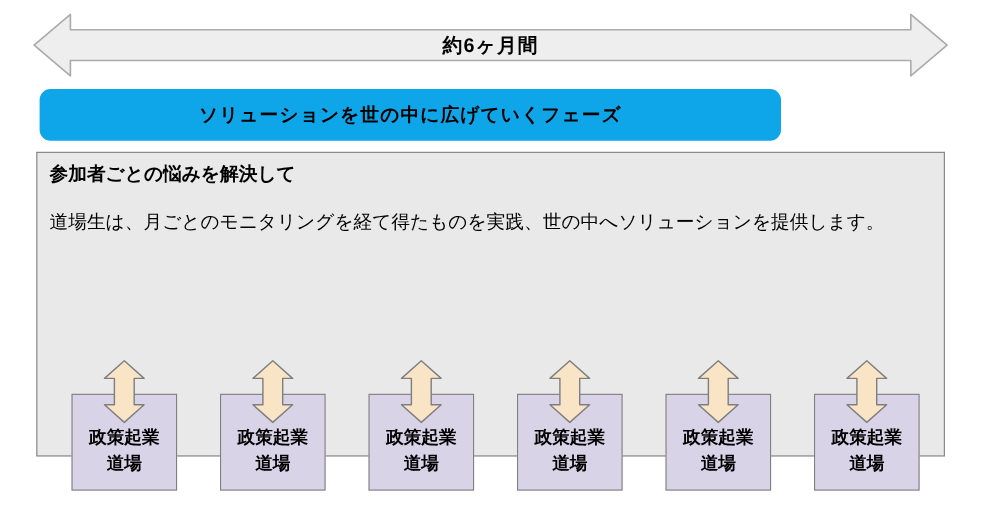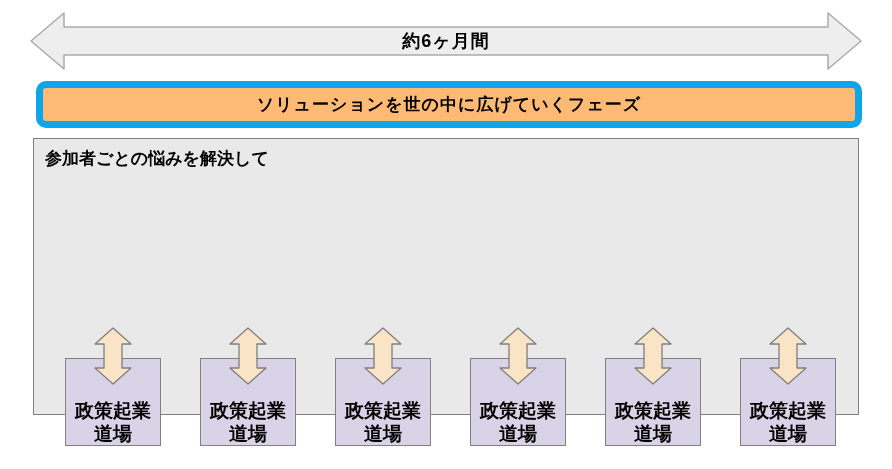--- a/index.html
+++ b/index.html
@@ -14,23 +14,23 @@
   
   .timeline-arrow-wrap { position: absolute; left: 28px; top: 10px; width: 836px; height: 62px; }
   .timeline-arrow-wrap svg { display: block; }
   .timeline-label {
     position: absolute; left: 0; top: 0; width: 100%; height: 100%;
     display: flex; align-items: center; justify-content: center;
     font-size: 18px; font-weight: bold; letter-spacing: 1px;
   }
   
   .phase-banner {
-    position: absolute; left: 36px; top: 81px; width: 826px; height: 47px;
-    background: #fdba74;
-    border: 7px solid #0ea5e9;
+    position: absolute; left: 36px; top: 81px; width: 674px; height: 47px;
+    background: #0ea5e9;
+    border: 3px solid #0ea5e9;
     border-radius: 10px;
     display: flex; align-items: center; justify-content: center;
     font-size: 17px; font-weight: bold; letter-spacing: 1px;
   }
   
   .main-panel {
     position: absolute; left: 33px; top: 138px; width: 826px; height: 277px;
     background: #eae9ea;
     border: 1px solid #808080;
     padding: 8px 11px;
@@ -39,22 +39,22 @@
   }
   .panel-title { font-weight: bold; margin-bottom: 20px; }
   .panel-par1 { margin-bottom: 23px; }
   .panel-line { display: block; }
   
   .dojo-box {
     position: absolute; top: 358px; width: 96px; height: 88px;
     background: #d9d3e7;
     border: 1px solid #808080;
     display: flex; flex-direction: column; align-items: center; justify-content: flex-end;
-    padding-bottom: 0;
-    font-size: 19px; font-weight: bold; line-height: 23px;
+    padding-bottom: 12px;
+    font-size: 16px; font-weight: bold; line-height: 23px;
     text-align: center;
   }
   
   .updown-arrow { position: absolute; top: 327px; width: 40px; height: 58px; }
   .updown-arrow svg { display: block; }
 </style>
 </head>
 <body>
 
 <div class="timeline-arrow-wrap">
@@ -63,20 +63,21 @@
   </svg>
   <div class="timeline-label">約6ヶ月間</div>
 </div>
 
 <div class="phase-banner">
   <span>ソリューションを世の中に広げていくフェーズ</span>
 </div>
 
 <div class="main-panel">
   <div class="panel-title">参加者ごとの悩みを解決して</div>
+  <div class="panel-par2">道場生は、月ごとのモニタリングを経て得たものを実践、世の中へソリューションを提供します。</div>
 </div>
 
 <div class="dojo-box" style="left:65px">
   <span>政策起業</span>
   <span>道場</span>
 </div>
 <div class="dojo-box" style="left:200px">
   <span>政策起業</span>
   <span>道場</span>
 </div>

